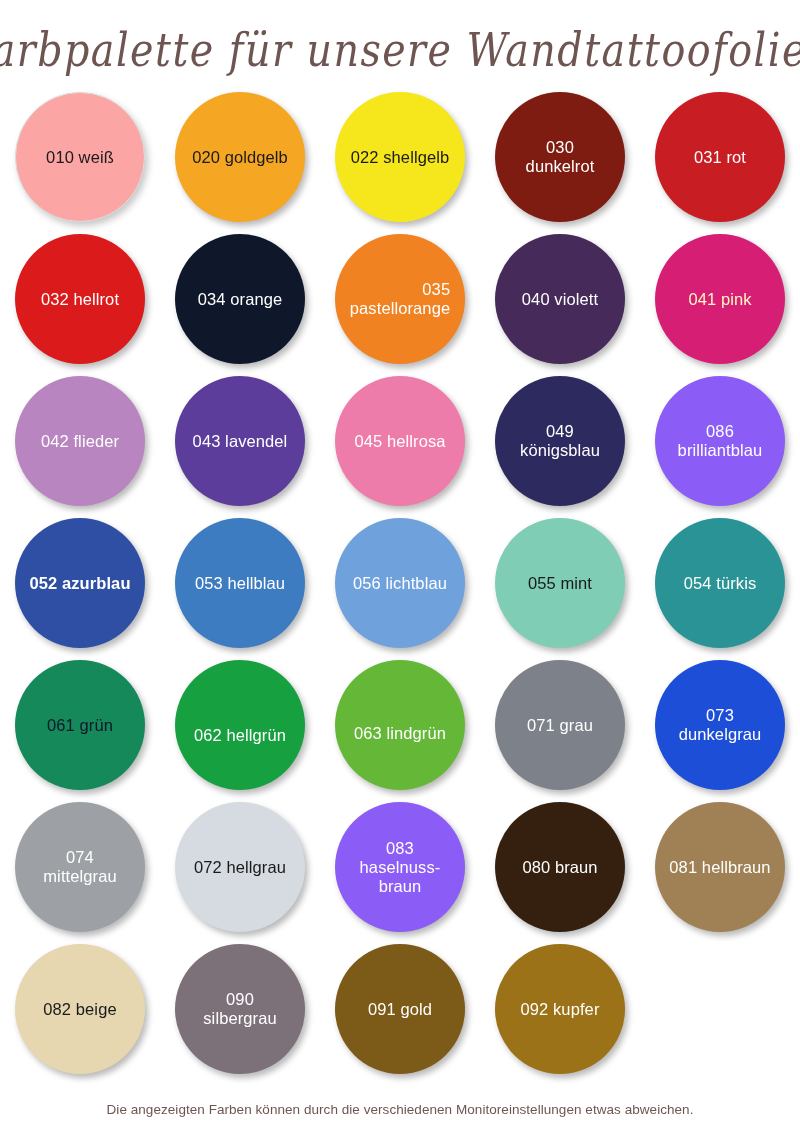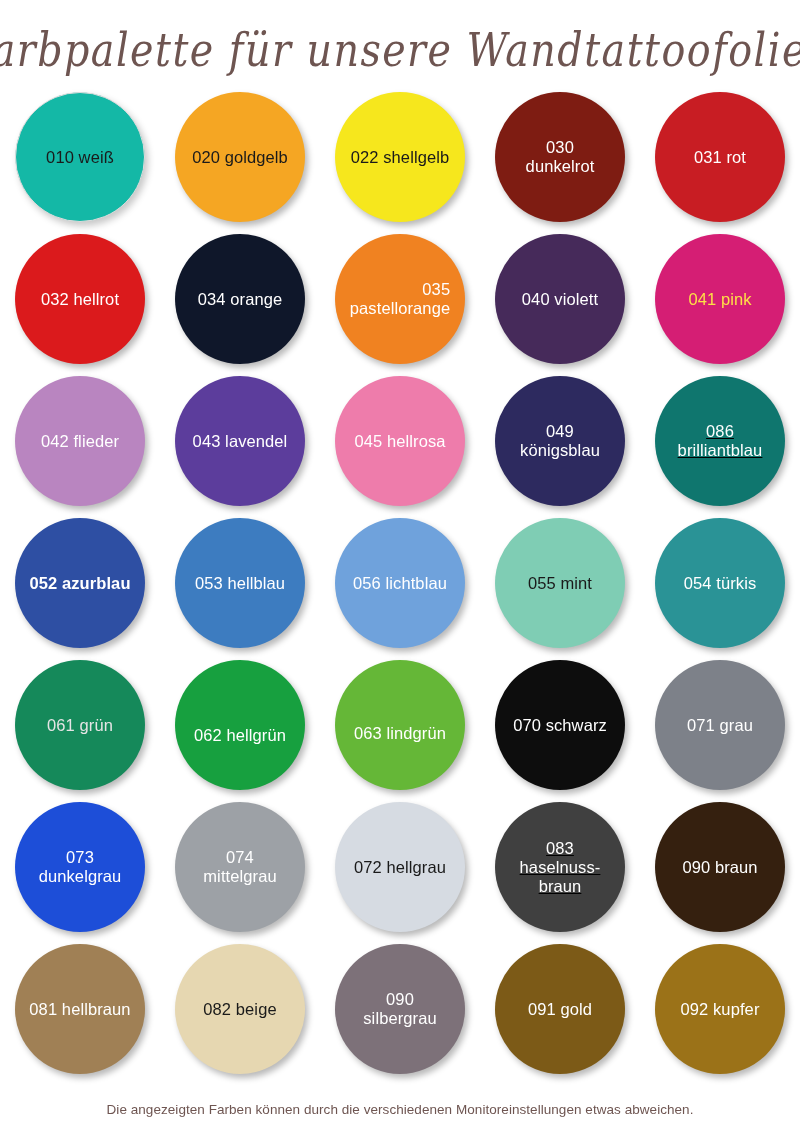--- a/index.html
+++ b/index.html
@@ -110,21 +110,21 @@
 <body>
 
 <div id="page" style="background: rgb(255, 255, 255);">
 
   <div class="title-wrap">
     <div class="title" style="color: rgb(110, 85, 81);">Farbpalette für unsere Wandtattoofolien</div>
   </div>
 
   <div class="palette" id="palette">
       <div class="swatch">
-        <div class="circle bordered" style="background: #14b8a6;">
+        <div class="circle bordered" style="background: #fca5a5;">
           <span class="circle-label" style="color: rgb(26, 26, 26);">010 weiß</span>
         </div>
       </div>
       <div class="swatch">
         <div class="circle" style="background: rgb(245, 166, 35);">
           <span class="circle-label" style="color: rgb(26, 26, 26);">020 goldgelb</span>
         </div>
       </div>
       <div class="swatch">
         <div class="circle" style="background: rgb(246, 231, 29);">
@@ -158,21 +158,21 @@
 pastellorange</span>
         </div>
       </div>
       <div class="swatch">
         <div class="circle" style="background: rgb(70, 42, 90);">
           <span class="circle-label" style="color: rgb(255, 255, 255);">040 violett</span>
         </div>
       </div>
       <div class="swatch">
         <div class="circle" style="background: rgb(213, 30, 116);">
-          <span class="circle-label" style="color: #fde047;">041 pink</span>
+          <span class="circle-label" style="color: #fef9c3;">041 pink</span>
         </div>
       </div>
       <div class="swatch">
         <div class="circle" style="background: rgb(185, 133, 192);">
           <span class="circle-label" style="color: rgb(255, 255, 255);">042 flieder</span>
         </div>
       </div>
       <div class="swatch">
         <div class="circle" style="background: rgb(92, 61, 156);">
           <span class="circle-label" style="color: rgb(255, 255, 255);">043 lavendel</span>
@@ -183,21 +183,21 @@
           <span class="circle-label" style="color: rgb(255, 255, 255);">045 hellrosa</span>
         </div>
       </div>
       <div class="swatch">
         <div class="circle" style="background: rgb(45, 42, 95);">
           <span class="circle-label" style="color: rgb(255, 255, 255);">049
 königsblau</span>
         </div>
       </div>
       <div class="swatch">
-        <div class="circle" style="background: #0f766e; text-decoration: underline;">
+        <div class="circle" style="background: #8b5cf6;">
           <span class="circle-label" style="color: rgb(255, 255, 255);">086
 brilliantblau</span>
         </div>
       </div>
       <div class="swatch">
         <div class="circle" style="background: rgb(46, 79, 163);">
           <span class="circle-label" style="color: rgb(255, 255, 255); font-weight: bold;">052 azurblau</span>
         </div>
       </div>
       <div class="swatch">
@@ -215,36 +215,31 @@
           <span class="circle-label" style="color: rgb(26, 26, 26);">055 mint</span>
         </div>
       </div>
       <div class="swatch">
         <div class="circle" style="background: rgb(42, 147, 150);">
           <span class="circle-label" style="color: rgb(255, 255, 255);">054 türkis</span>
         </div>
       </div>
       <div class="swatch">
         <div class="circle" style="background: rgb(21, 137, 90);">
-          <span class="circle-label" style="color: #e5e5e5;">061 grün</span>
+          <span class="circle-label" style="color: #0f172a;">061 grün</span>
         </div>
       </div>
       <div class="swatch">
         <div class="circle" style="background: rgb(23, 160, 63);">
           <span class="circle-label" style="color: rgb(255, 255, 255); margin-top: 21px;">062 hellgrün</span>
         </div>
       </div>
       <div class="swatch">
         <div class="circle" style="background: rgb(101, 183, 55);">
           <span class="circle-label" style="color: rgb(255, 255, 255); margin-top: 17px;">063 lindgrün</span>
-        </div>
-      </div>
-      <div class="swatch">
-        <div class="circle" style="background: rgb(13, 13, 13);">
-          <span class="circle-label" style="color: rgb(255, 255, 255);">070 schwarz</span>
         </div>
       </div>
       <div class="swatch">
         <div class="circle" style="background: rgb(125, 129, 137);">
           <span class="circle-label" style="color: rgb(255, 255, 255);">071 grau</span>
         </div>
       </div>
       <div class="swatch">
         <div class="circle" style="background: #1d4ed8;">
           <span class="circle-label" style="color: rgb(255, 255, 255);">073
@@ -256,29 +251,29 @@
           <span class="circle-label" style="color: rgb(255, 255, 255);">074
 mittelgrau</span>
         </div>
       </div>
       <div class="swatch">
         <div class="circle" style="background: rgb(214, 219, 226);">
           <span class="circle-label" style="color: rgb(26, 26, 26);">072 hellgrau</span>
         </div>
       </div>
       <div class="swatch">
-        <div class="circle" style="background: #404040; text-decoration: underline;">
+        <div class="circle" style="background: #8b5cf6;">
           <span class="circle-label" style="color: rgb(255, 255, 255);">083
 haselnuss-
 braun</span>
         </div>
       </div>
       <div class="swatch">
         <div class="circle" style="background: rgb(53, 32, 15);">
-          <span class="circle-label" style="color: rgb(255, 255, 255);">090 braun</span>
+          <span class="circle-label" style="color: rgb(255, 255, 255);">080 braun</span>
         </div>
       </div>
       <div class="swatch">
         <div class="circle" style="background: rgb(160, 128, 85);">
           <span class="circle-label" style="color: rgb(255, 255, 255);">081 hellbraun</span>
         </div>
       </div>
       <div class="swatch">
         <div class="circle" style="background: rgb(230, 215, 177);">
           <span class="circle-label" style="color: rgb(26, 26, 26);">082 beige</span>

